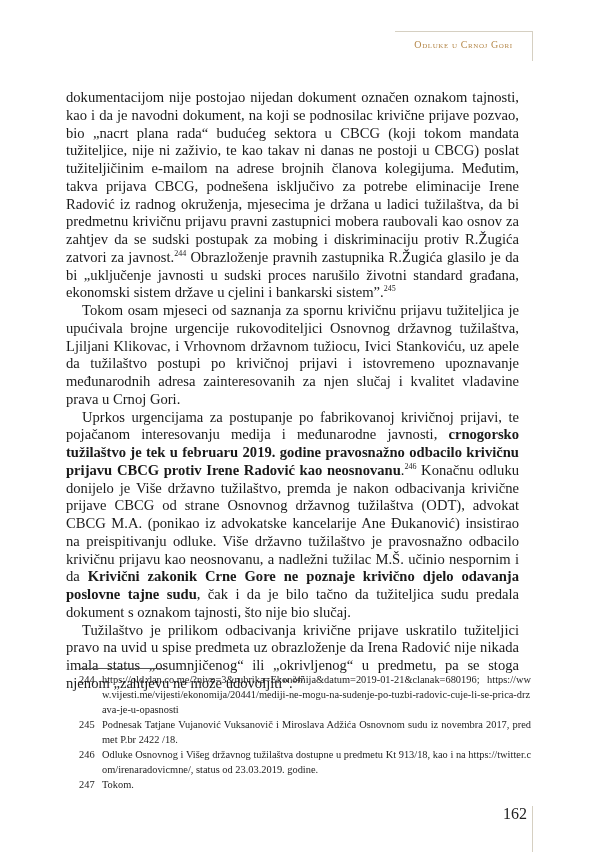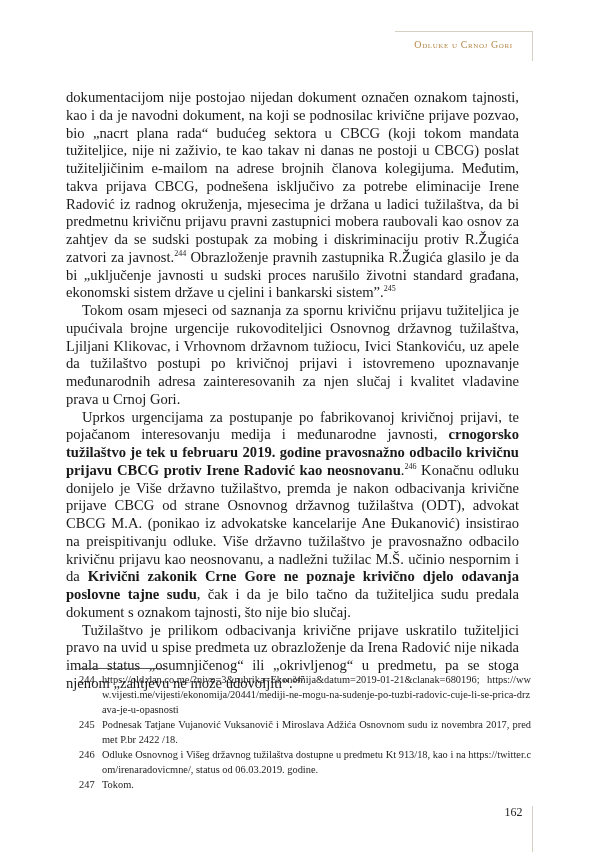--- a/index.html
+++ b/index.html
@@ -21,21 +21,21 @@
     .body-text p.indent { text-indent: 16px; }
     sup.fn { font-size: 8px; line-height: 0; vertical-align: 6px; }
     .fn-rule { position: absolute; left: 79px; top: 668px; width: 86px; height: 1px; background: #555; }
     .footnotes {
       position: absolute; left: 79px; top: 672px; width: 452px;
       font-size: 10.4px; line-height: 15px; color: #222;
     }
     .footnote { display: flex; margin: 0; }
     .footnote .num { width: 23px; flex: 0 0 23px; }
     .footnote .txt { flex: 1; text-align: justify; word-break: break-all; }
-    .page-number { position: absolute; left: 500px; width: 27px; top: 805px; text-align: center; font-size: 12px; color: #222; }
+    .page-number { position: absolute; left: 500px; width: 27px; top: 805px; text-align: right; font-size: 16px; color: #222; }
     .footer-rule-v { position: absolute; left: 532px; top: 806px; width: 1px; height: 46px; background: #d6d0c2; }
   </style>
 </head>
 <body>
 
 <div class="header-rule-h"></div>
 <div class="header-rule-v"></div>
 <div class="running-head">Odluke u Crnoj Gori</div>
 
 <div class="body-text" id="body-text">
@@ -50,21 +50,21 @@
     <div class="footnote">
       <span class="num">244</span>
       <span class="txt">https://old.dan.co.me/?nivo=3&amp;rubrika=Ekonomija&amp;datum=2019-01-21&amp;clanak=680196;  https://www.vijesti.me/vijesti/ekonomija/20441/mediji-ne-mogu-na-sudenje-po-tuzbi-radovic-cuje-li-se-prica-drzava-je-u-opasnosti</span>
     </div>
     <div class="footnote">
       <span class="num">245</span>
       <span class="txt">Podnesak Tatjane Vujanović Vuksanovič i Miroslava Adžića Osnovnom sudu iz novembra 2017, predmet P.br 2422 /18.</span>
     </div>
     <div class="footnote">
       <span class="num">246</span>
-      <span class="txt">Odluke Osnovnog i Višeg državnog tužilaštva dostupne u predmetu Kt 913/18, kao i na https://twitter.com/irenaradovicmne/, status od 06.03.2019. godine.</span>
+      <span class="txt">Odluke Osnovnog i Višeg državnog tužilaštva dostupne u predmetu Kt 913/18, kao i na https://twitter.com/irenaradovicmne/, status od 23.03.2019. godine.</span>
     </div>
     <div class="footnote">
       <span class="num">247</span>
       <span class="txt">Tokom.</span>
     </div>
   </div>
 
 <div class="page-number">162</div>
 <div class="footer-rule-v"></div>
 

